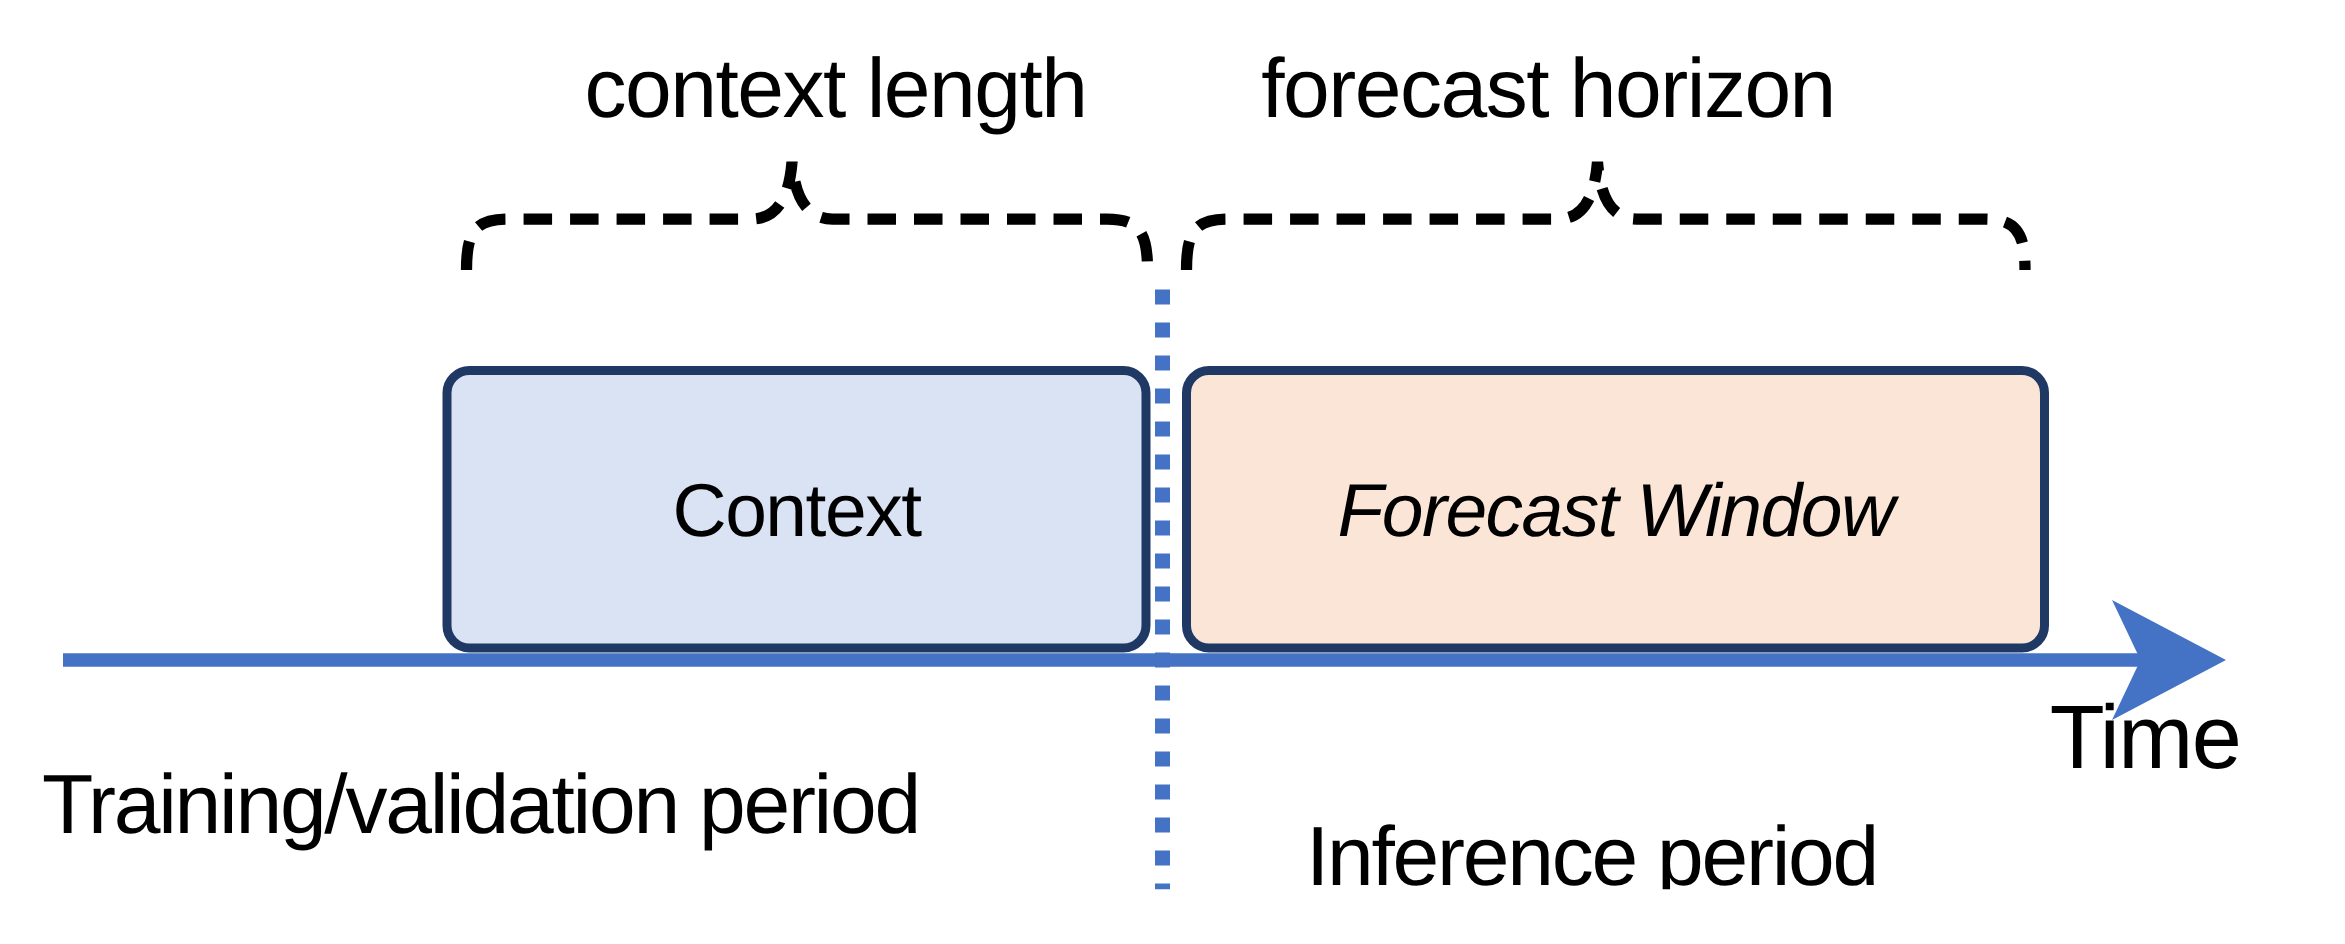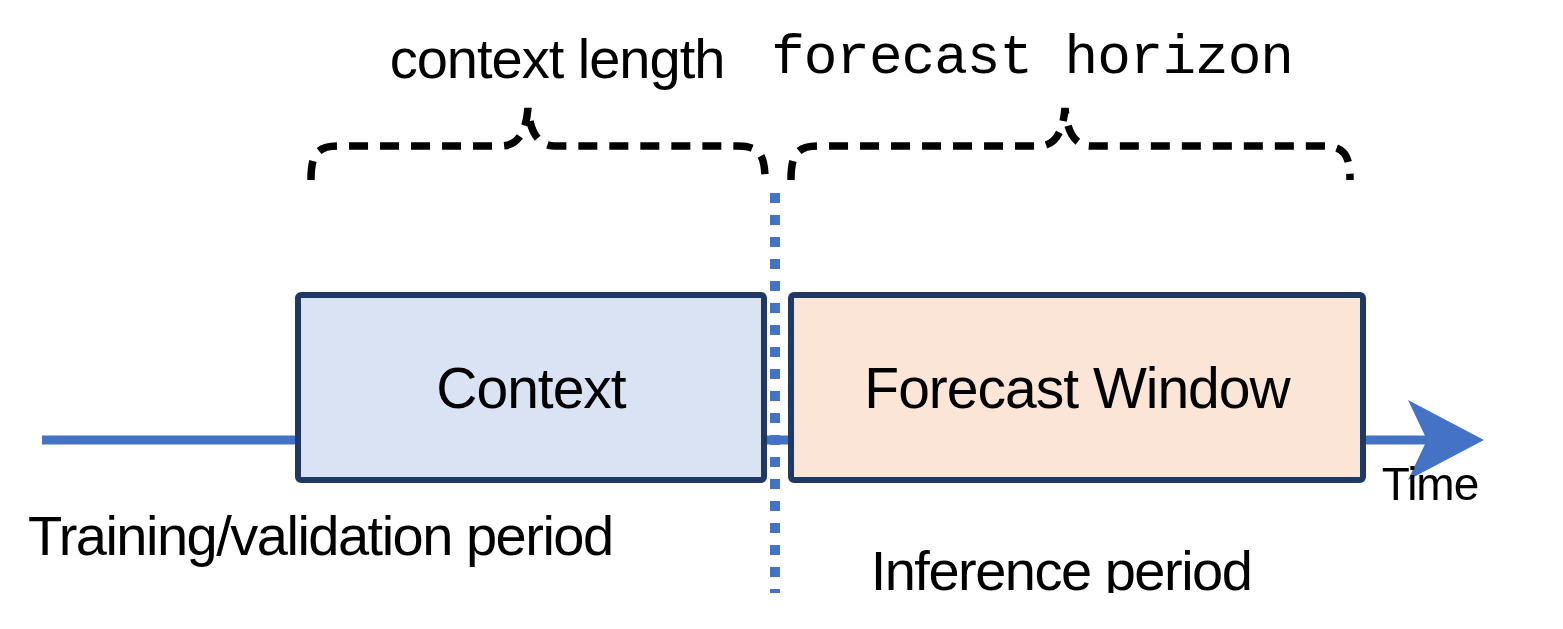--- a/index.html
+++ b/index.html
@@ -41,65 +41,65 @@
     stroke-linecap: butt;
   }
   .arrowhead {
     fill: var(--timeline-blue, #4472C4);
   }
   .box {
     position: absolute;
     z-index: 2;
     box-sizing: border-box;
     border: 6px solid var(--box-border, #1F3864);
-    border-radius: 6px;
+    border-radius: 18px;
     display: flex;
     align-items: center;
     justify-content: center;
-    font-size: 57px;
+    font-size: 50px;
     letter-spacing: -1px;
     color: var(--text-black, #000000);
-    margin-top: 48px;
   }
   .box.context {
     left: 295px; top: 244px;
     width: 472px; height: 191px;
     background: var(--context-box-fill, #DAE3F3);
   }
   .box.forecast {
     left: 788px; top: 244px;
     width: 578px; height: 191px;
     background: var(--forecast-box-fill, #FBE5D6);
+    font-style: italic;
   }
   .lbl {
     position: absolute;
     z-index: 3;
     white-space: nowrap;
     letter-spacing: -1px;
     color: var(--text-black, #000000);
   }
   .lbl.top {
     top: 26px;
     font-size: 56px;
     transform: translateX(-50%);
   }
   .lbl.context-length { left: 557px; }
-  .lbl.forecast-horizon { left: 1032px; font-family: Liberation Mono, monospace; }
+  .lbl.forecast-horizon { left: 1032px; }
   .lbl.bottom {
     top: 503px;
     font-size: 56px;
     letter-spacing: -1.5px;
   }
   .lbl.training { left: 28px; }
   .lbl.inference { left: 1061px; transform: translateX(-50%); margin-top: 35px; }
   .lbl.time {
     top: 457px;
     left: 1430px;
     transform: translateX(-50%);
-    font-size: 46px;
+    font-size: 60px;
   }
 </style>
 </head>
 <body>
 
 <div class="canvas">
 
   <svg class="layer" viewBox="0 0 1563 629" xmlns="http://www.w3.org/2000/svg">
 
     <path class="brace" d="M 311,180 C 311,156 316,146 338,146 L 501,146 Q 525,146 528,108 Q 531,146 555,146 L 738,146 C 760,146 765,156 765,180"></path>

